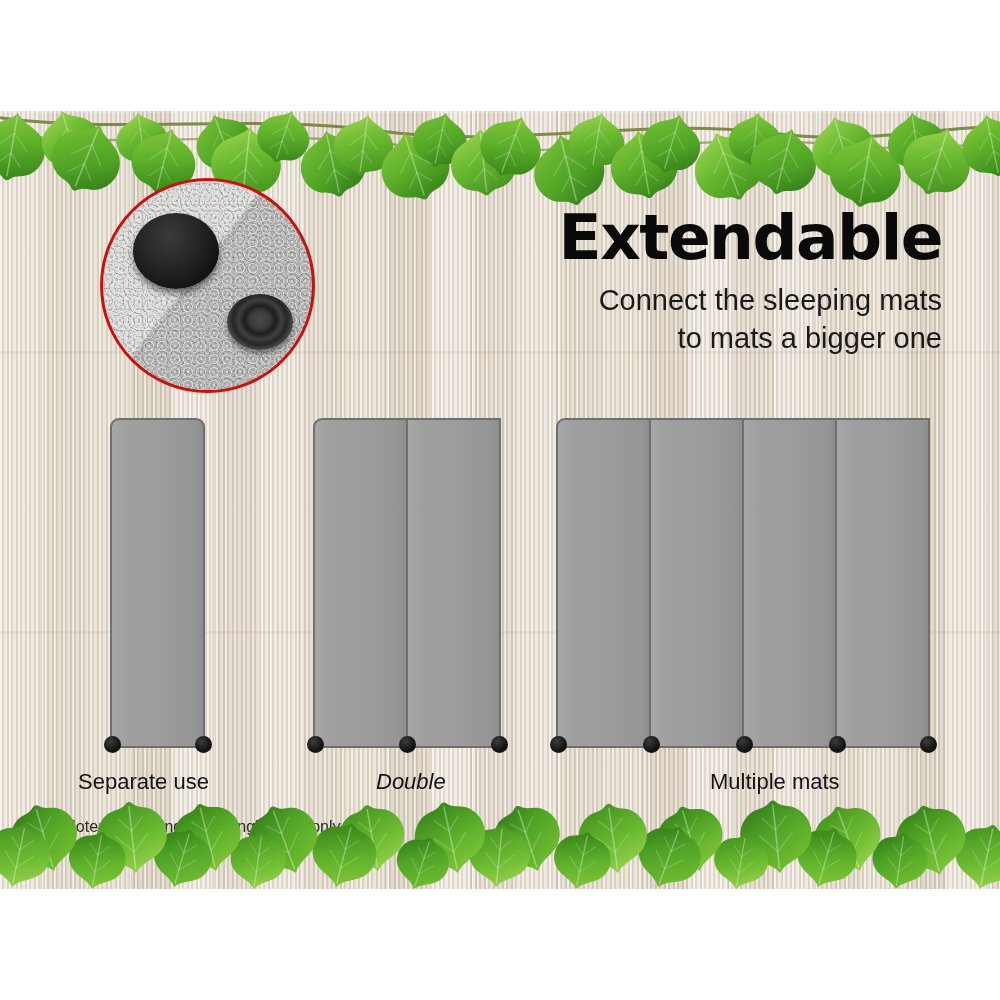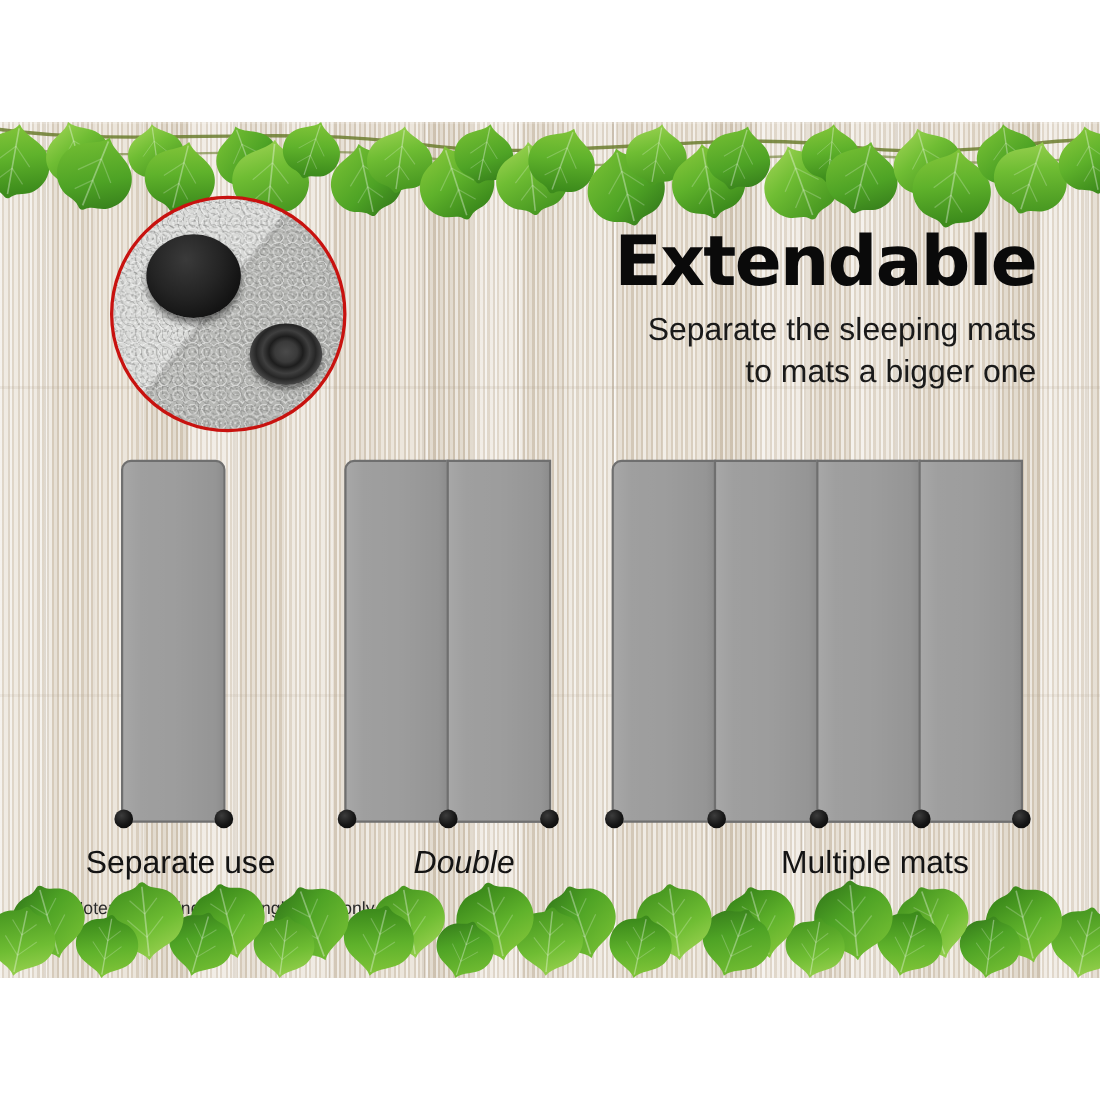--- a/index.html
+++ b/index.html
@@ -204,21 +204,21 @@
     margin-left: -8px;
     border-radius: 50%;
     background: radial-gradient(circle at 38% 32%, #3c3c3c 0%, #161616 55%, #060606 100%);
   }
 
   
   .caption {
     position: absolute;
     top: 769px;
     font-family: "Liberation Sans", sans-serif;
-    font-size: 29px;
+    font-size: 22px;
     color: #141414;
     white-space: nowrap;
   }
   #caption-single { left: 78px; }
   #caption-double { left: 376px; font-style: italic; }
   #caption-multi  { left: 666px; padding-left: 44px; }
 
   #footnote {
     position: absolute;
     left: 58px;
@@ -298,21 +298,21 @@
   </svg>
 
   <div id="inset">
     <div class="snap-big"></div>
     <div class="snap-small"></div>
   </div>
 
   <div id="headline">
     <div id="title">Extendable</div>
     <div id="subtitle">
-      <span>Separate the sleeping mats</span>
+      <span>Connect the sleeping mats</span>
       <span>to mats a bigger one</span>
     </div>
   </div>
 
   <div class="group" id="group-single">
     <div class="mat"></div>
     <div class="dots">
       <div class="dot" style="left:2px"></div>
       <div class="dot" style="left:93px"></div>
     </div>

